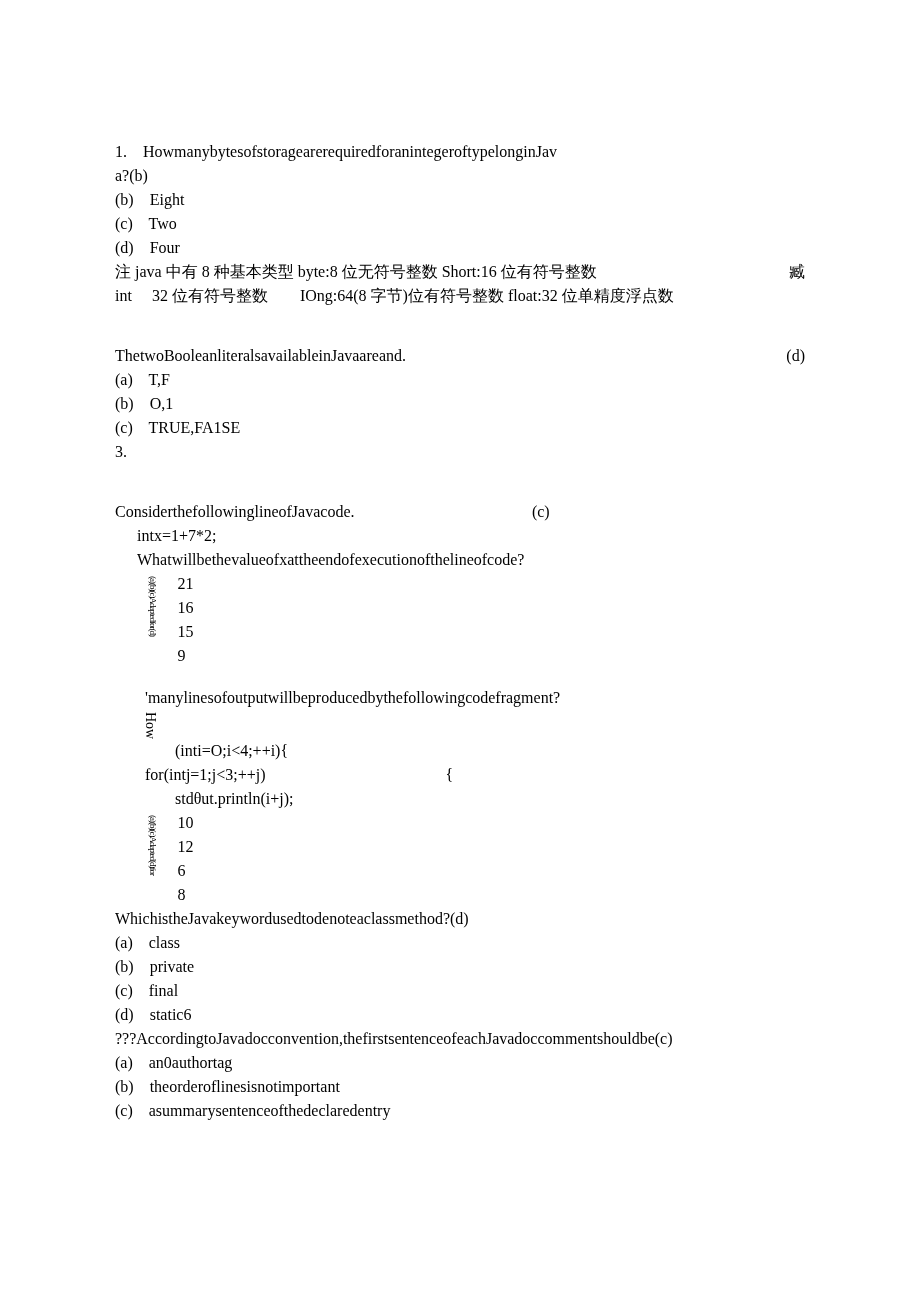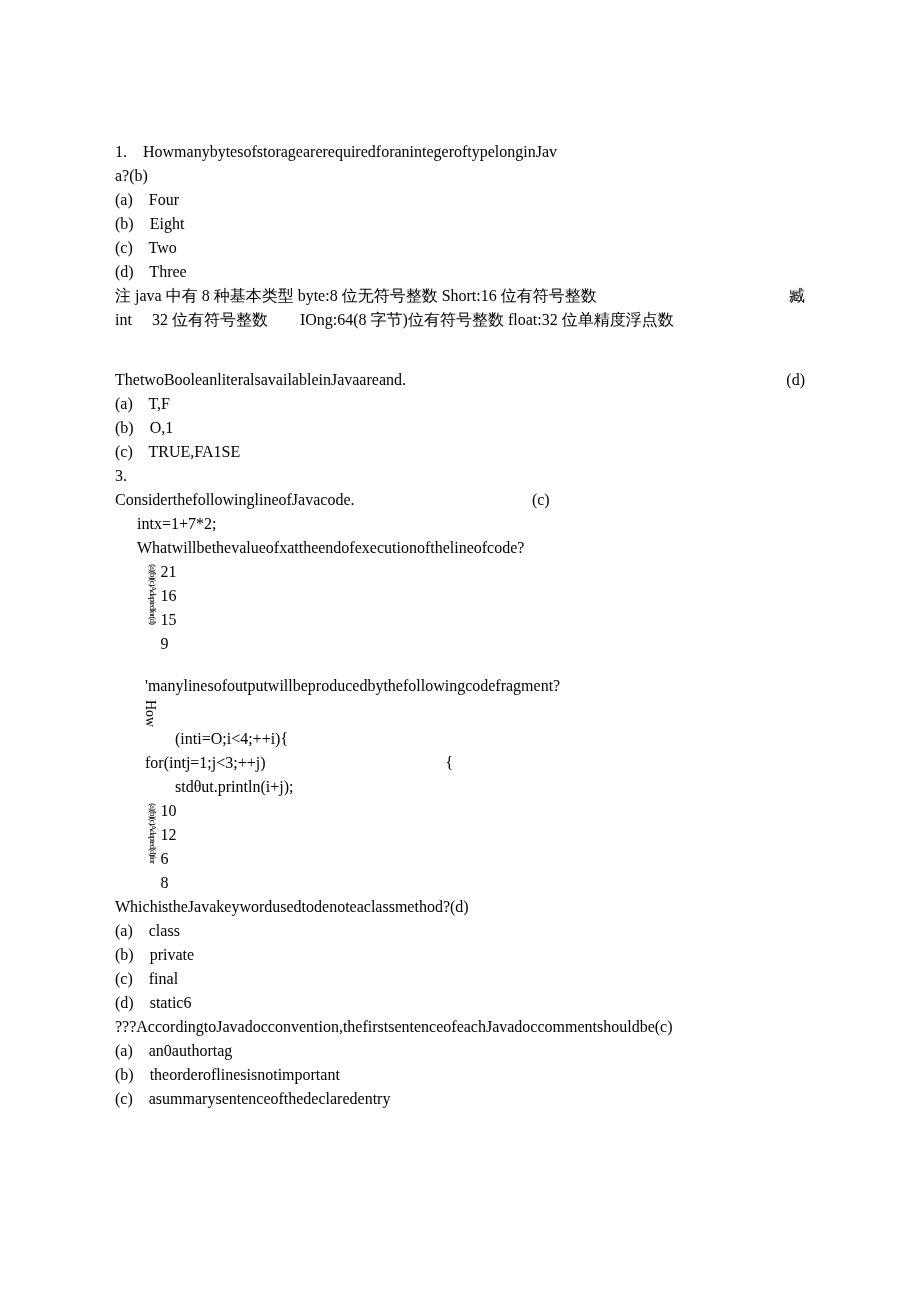--- a/index.html
+++ b/index.html
@@ -35,20 +35,21 @@
     }
     .indent2 {
       padding-left: 60px;
     }
     .indent3 {
       padding-left: 30px;
     }
     .vertical-block {
       display: flex;
       align-items: flex-start;
+      gap: 17px;
     }
     .vertical-label {
       writing-mode: vertical-rl;
       font-size: 9px;
       letter-spacing: -1px;
       padding-top: 4px;
       padding-left: 30px;
       padding-right: 2px;
     }
     .vertical-items {
@@ -74,24 +75,23 @@
     .brace-right {
       padding-left: 180px;
     }
   </style>
 </head>
 <body>
 
 <div>
   <div class="line">1.    HowmanybytesofstoragearerequiredforanintegeroftypelonginJav</div>
   <div class="line">a?(b)</div>
-  <div class="line">(a)    Four</div>
   <div class="line">(b)    Eight</div>
   <div class="line">(c)    Two</div>
-  <div class="line">(d)    Three</div>
+  <div class="line">(d)    Four</div>
   <div class="q-start">
     <span class="q-left">注 java 中有 8 种基本类型 byte:8 位无符号整数 Short:16 位有符号整数</span>
     <span class="q-right">臧</span>
   </div>
   <div class="line">int     32 位有符号整数        IOng:64(8 字节)位有符号整数 float:32 位单精度浮点数</div>
 </div>
 
 <div class="gap"></div>
 
 <div>
@@ -99,21 +99,21 @@
     <span class="q-left">ThetwoBooleanliteralsavailableinJavaareand.</span>
     <span class="q-right">(d)</span>
   </div>
   <div class="line">(a)    T,F</div>
   <div class="line">(b)    O,1</div>
   <div class="line">(c)    TRUE,FA1SE</div>
 </div>
 
 <div>
   <div class="line">3.</div>
-  <div class="q-start" style="width:63%;">
+  <div class="q-start" style="width:63%;margin-top:36px;">
     <span class="q-left">ConsiderthefollowinglineofJavacode.</span>
     <span class="q-right">(c)</span>
   </div>
   <div class="line indent1">intx=1+7*2;</div>
   <div class="line indent1">Whatwillbethevalueofxattheendofexecutionofthelineofcode?</div>
   <div class="vertical-block">
     <div class="vertical-label">(a)(b)(c)Adaptedfor(d)</div>
     <div class="vertical-items">
       <div class="line">21</div>
       <div class="line">16</div>

